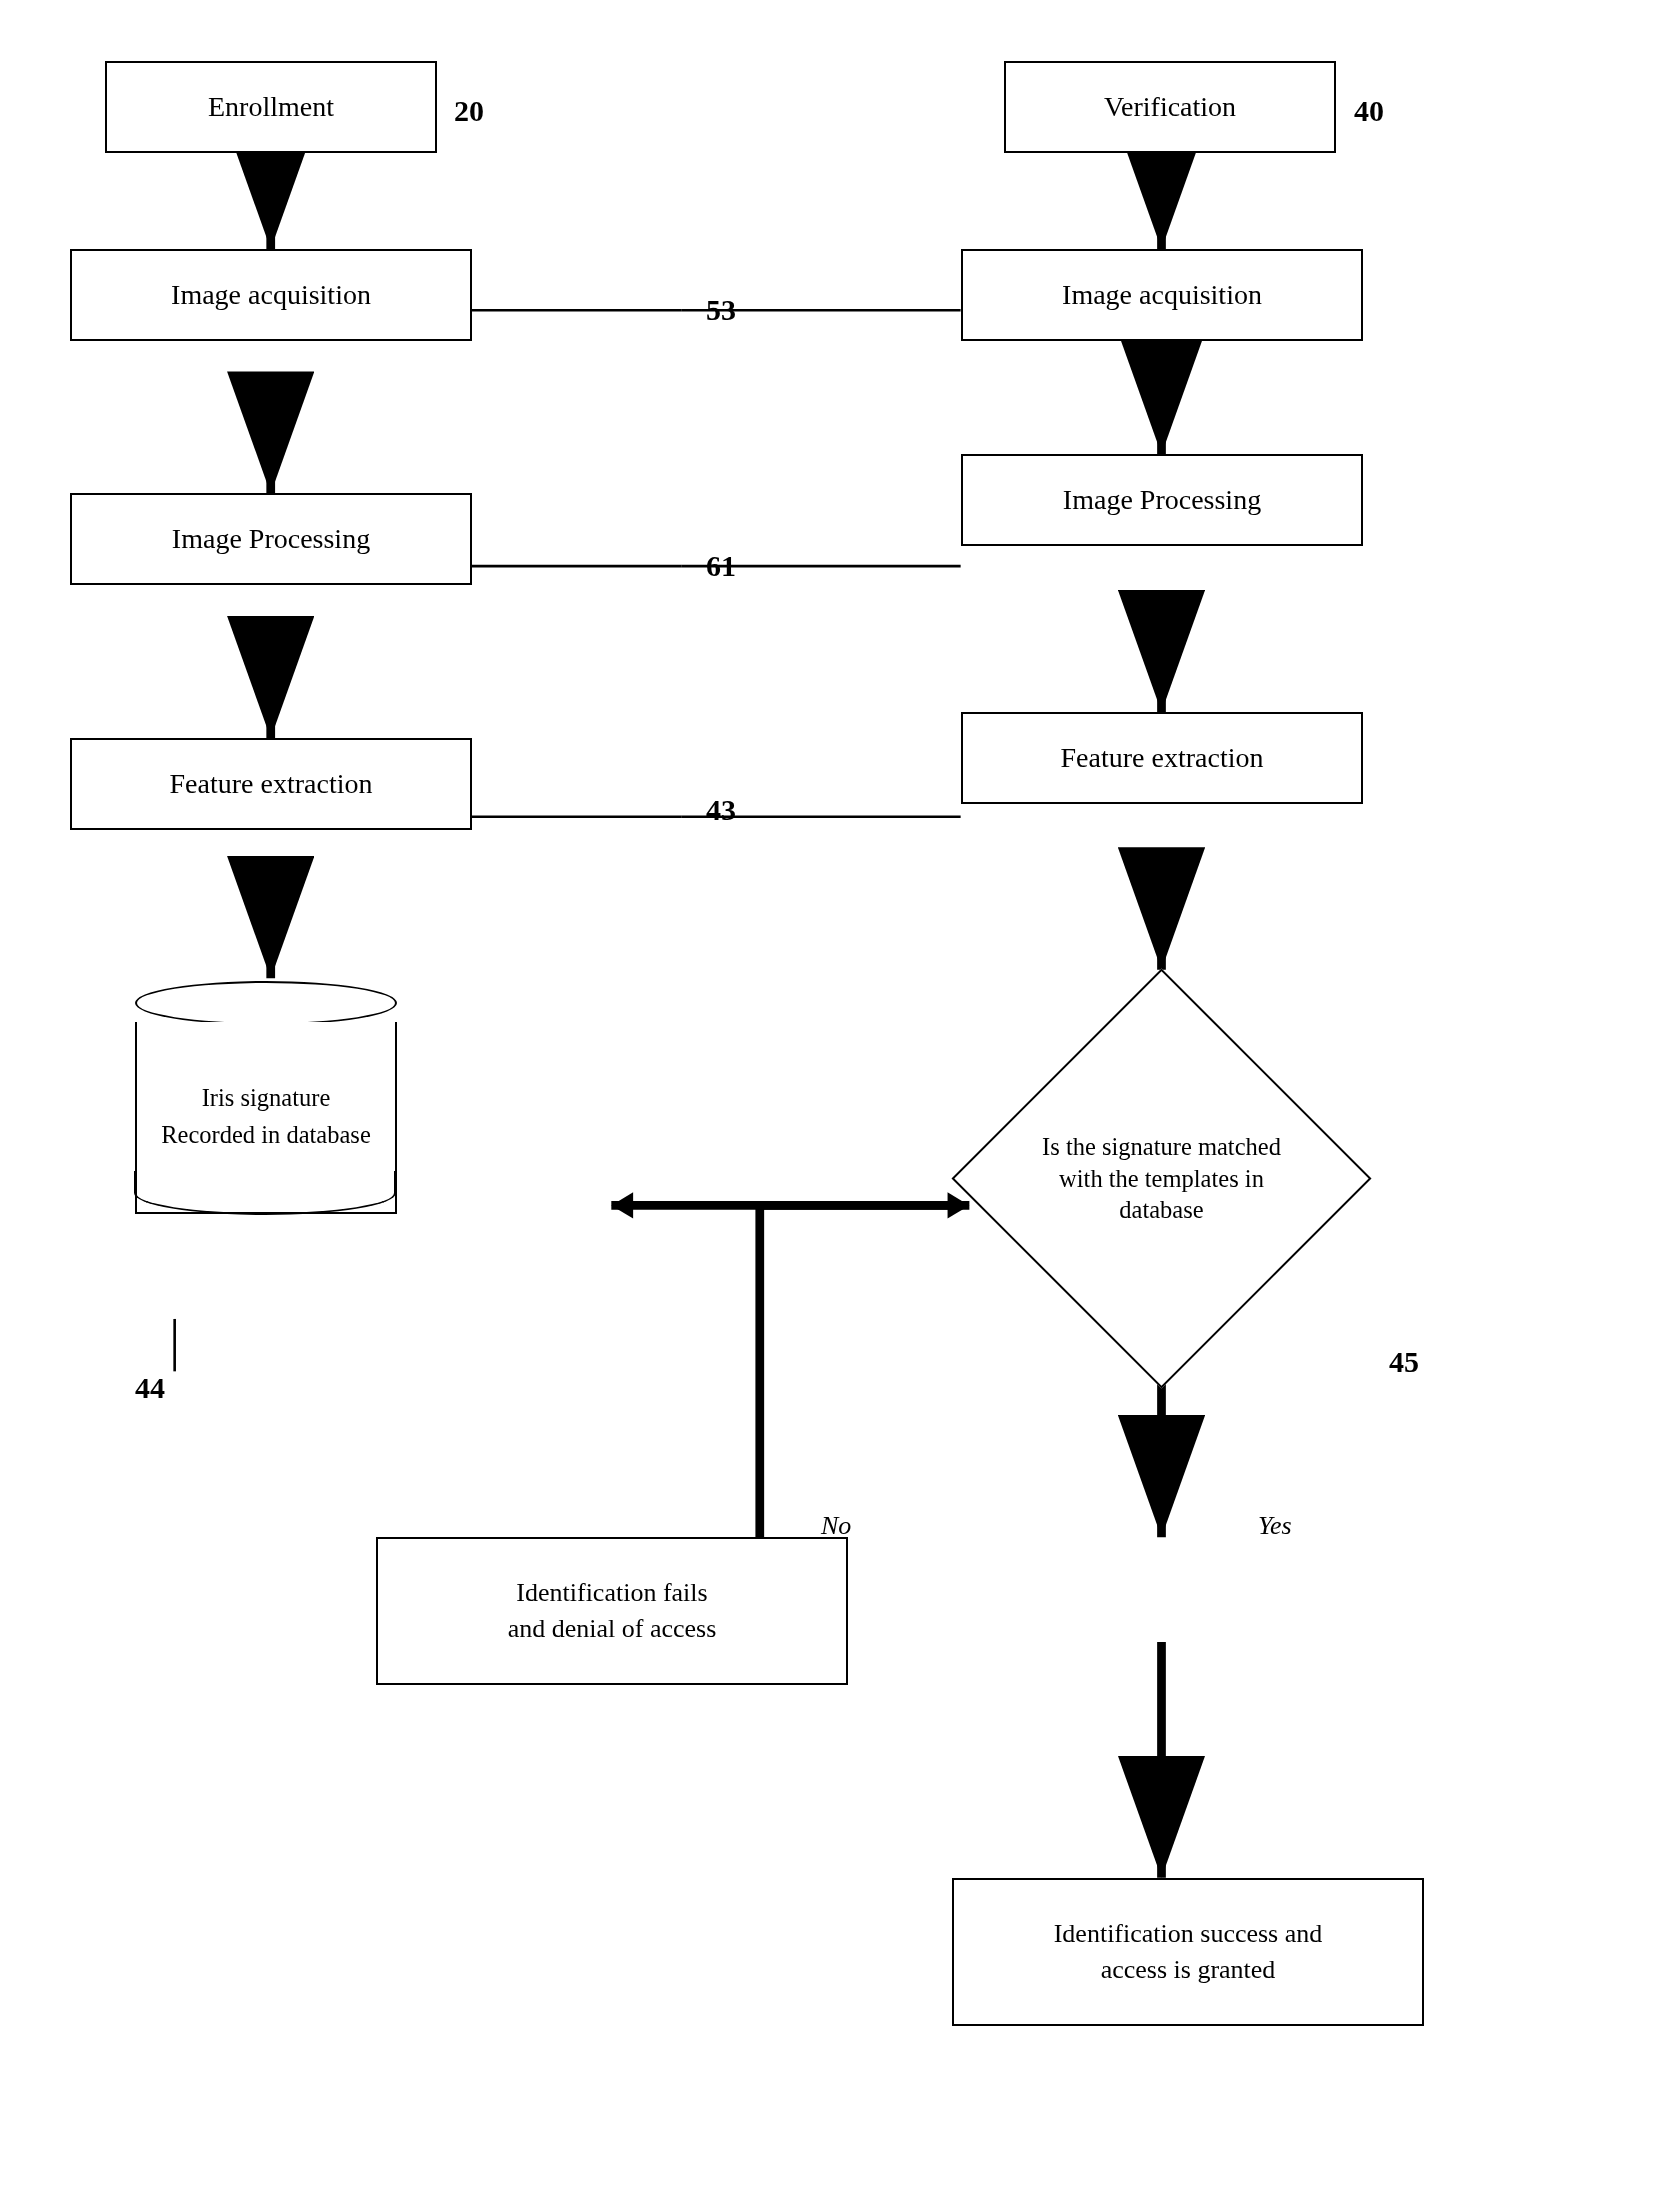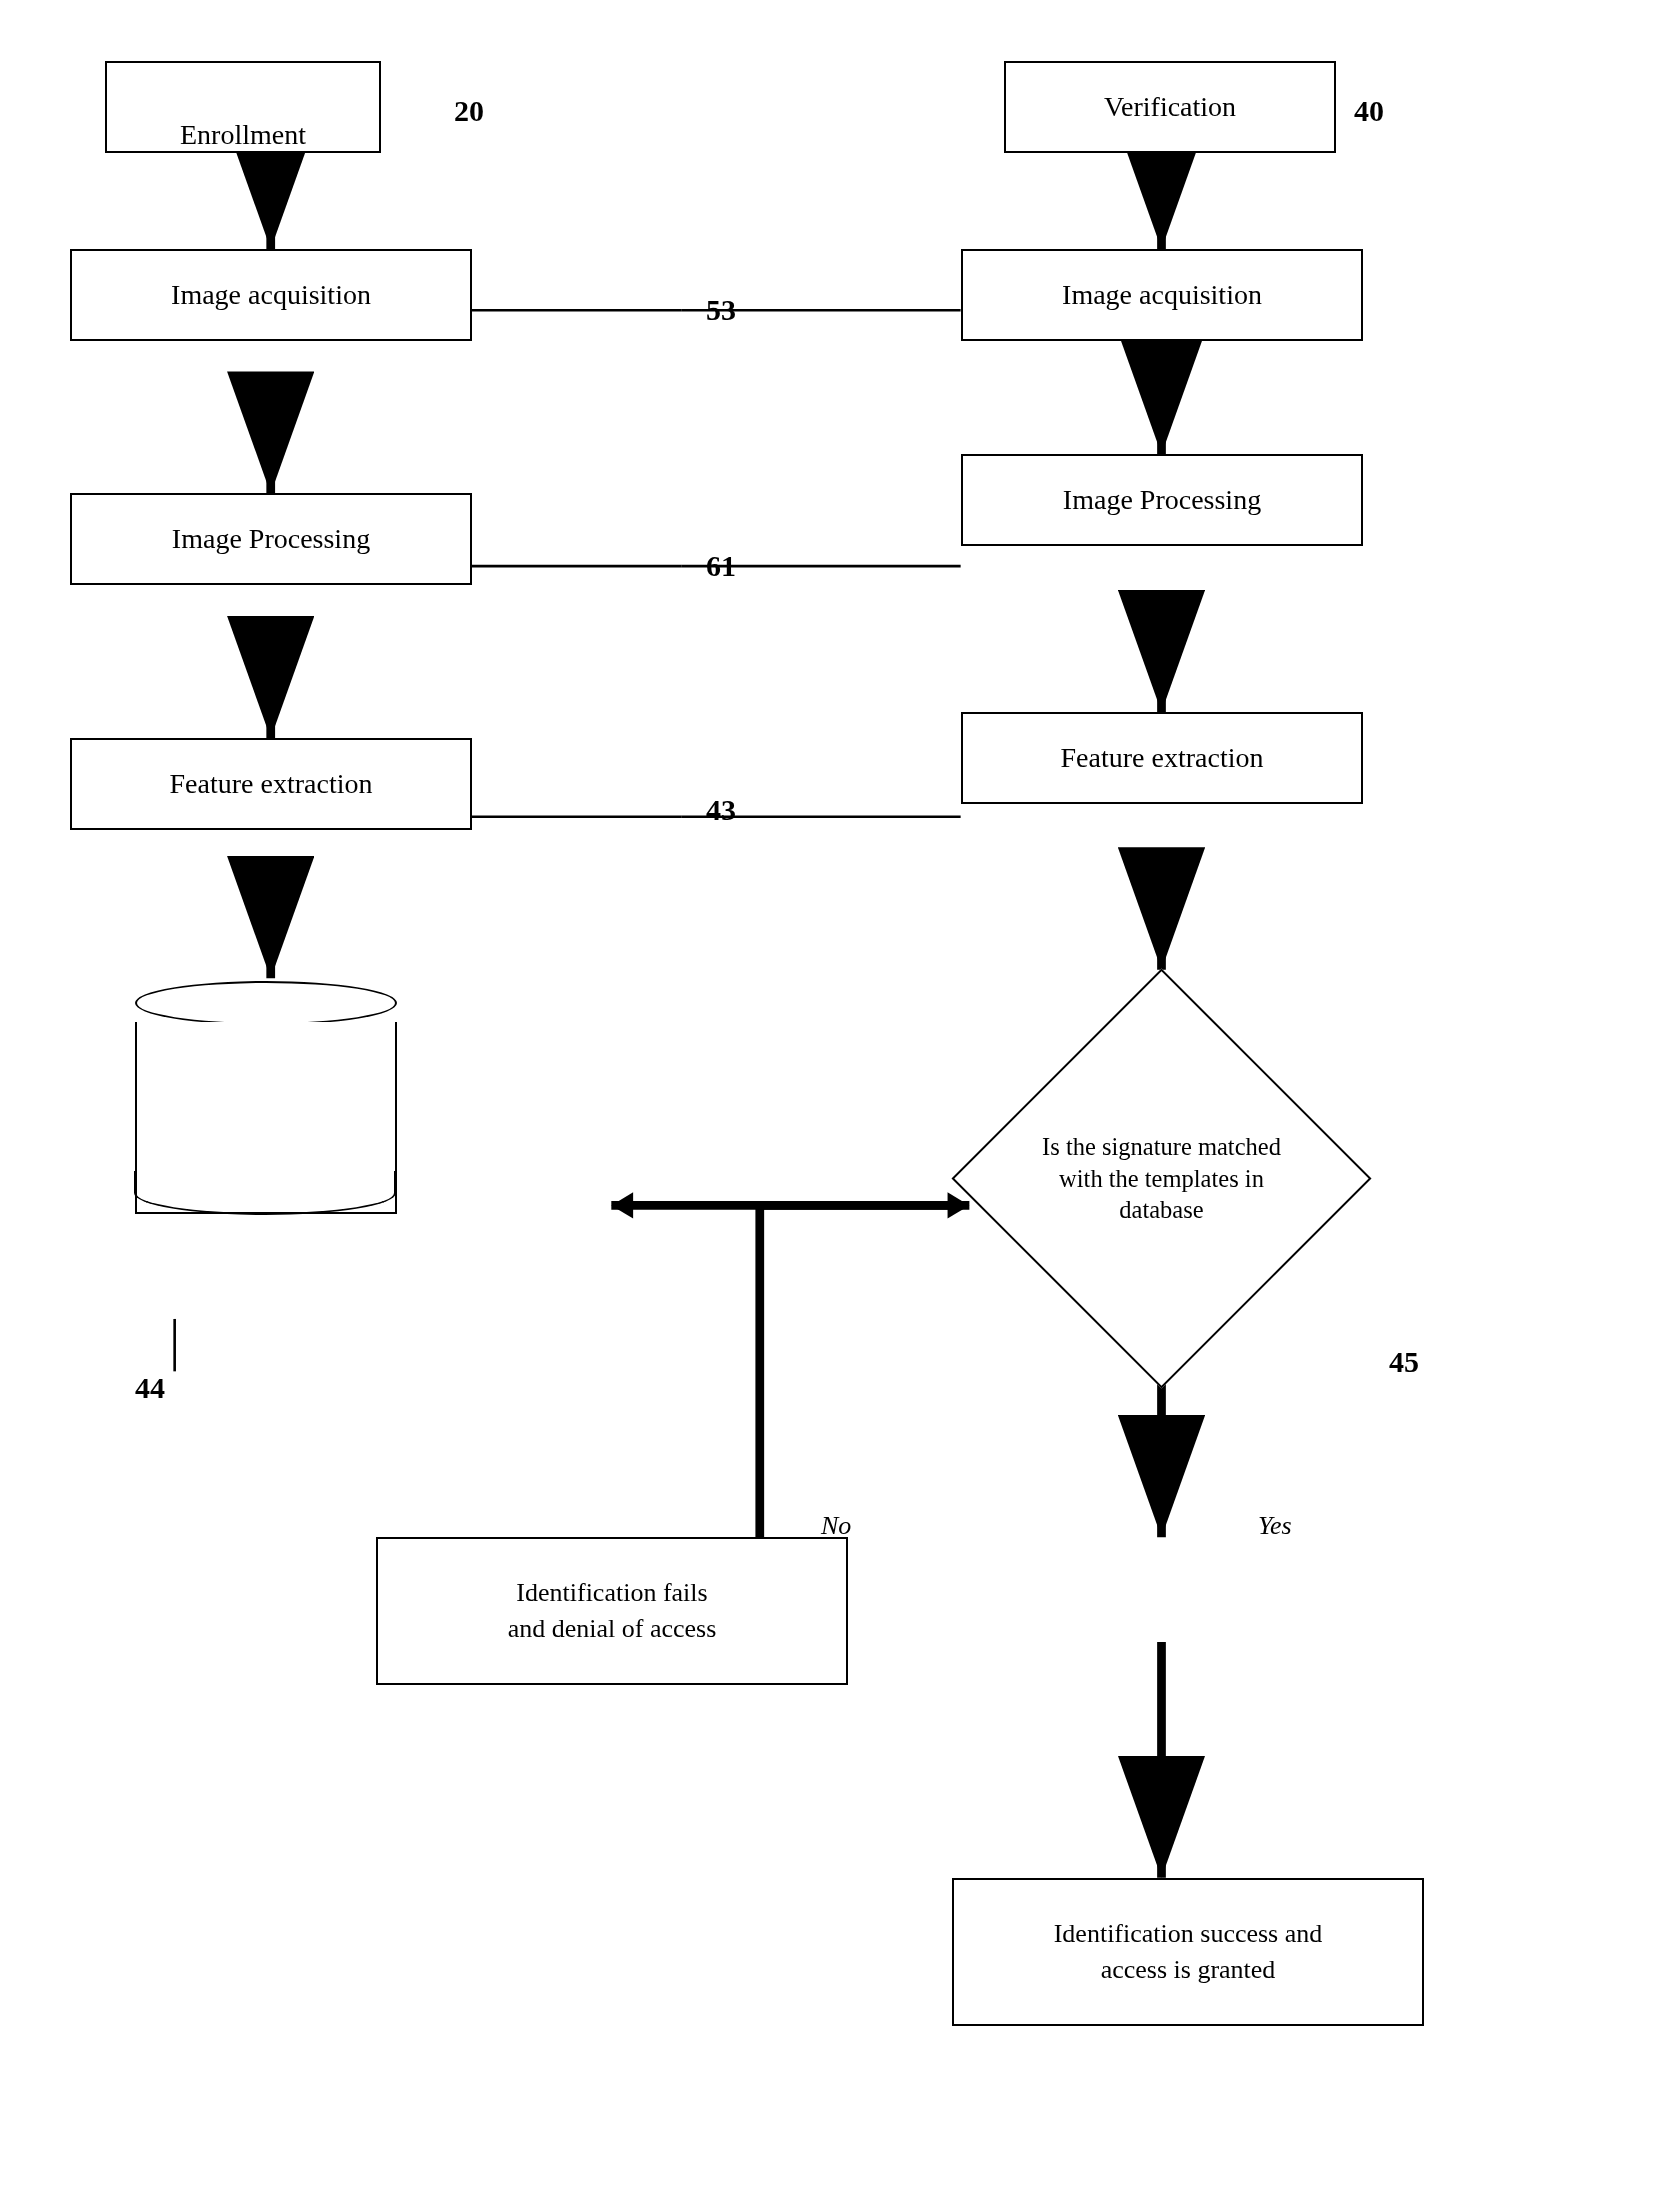--- a/index.html
+++ b/index.html
@@ -178,21 +178,21 @@
 
     <line x1="540" y1="935" x2="780" y2="935" stroke="#000" stroke-width="3"></line>
     <line x1="780" y1="935" x2="1100" y2="935" stroke="#000" stroke-width="3"></line>
 
     <line x1="200" y1="1510" x2="200" y2="1570" stroke="#000" stroke-width="3"></line>
 
     <line x1="1330" y1="1880" x2="1330" y2="2150" stroke="#000" stroke-width="10" marker-end="url(#arrowhead-solid)"></line>
 
   </svg>
 
-  <div class="flow-box" style="left: 105px; top: 61px; width: 276px; height: 92px; align-items: flex-end;">
+  <div class="flow-box" style="left: 105px; top: 61px; width: 332px; height: 92px;">
     <span>Enrollment</span>
   </div>
   <span class="label-text" style="left: 454px; top: 94px;">20</span>
 
   <div class="flow-box" style="left: 70px; top: 249px; width: 402px; height: 92px;">
     <span>Image acquisition</span>
   </div>
   <span class="label-text" style="left: 706px; top: 293px;">53</span>
 
   <div class="flow-box" style="left: 70px; top: 493px; width: 402px; height: 92px;">
@@ -202,20 +202,21 @@
 
   <div class="flow-box" style="left: 70px; top: 738px; width: 402px; height: 92px;">
     <span>Feature extraction</span>
   </div>
   <span class="label-text" style="left: 706px; top: 793px;">43</span>
 
   <div class="cylinder" style="left: 135px; top: 978px;">
     <div class="cylinder-top"></div>
     <div class="cylinder-body">
       <div class="cylinder-bottom-ellipse"></div>
+      <span style="font-size:24.5px; line-height:1.5; position:relative; z-index:1;">Iris signature<br>Recorded in database</span>
     </div>
   </div>
   <span class="label-text" style="left: 135px; top: 1371px;">44</span>
 
   <div class="flow-box" style="left: 1004px; top: 61px; width: 332px; height: 92px;">
     <span>Verification</span>
   </div>
   <span class="label-text" style="left: 1354px; top: 94px;">40</span>
 
   <div class="flow-box" style="left: 961px; top: 249px; width: 402px; height: 92px;">

